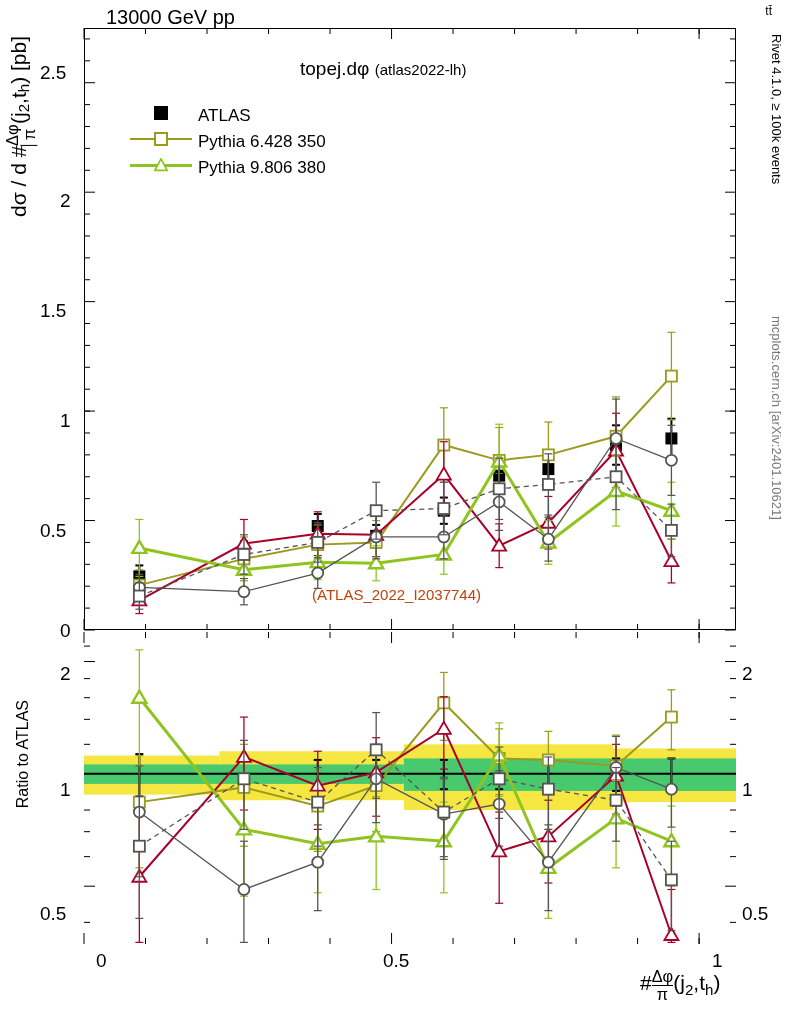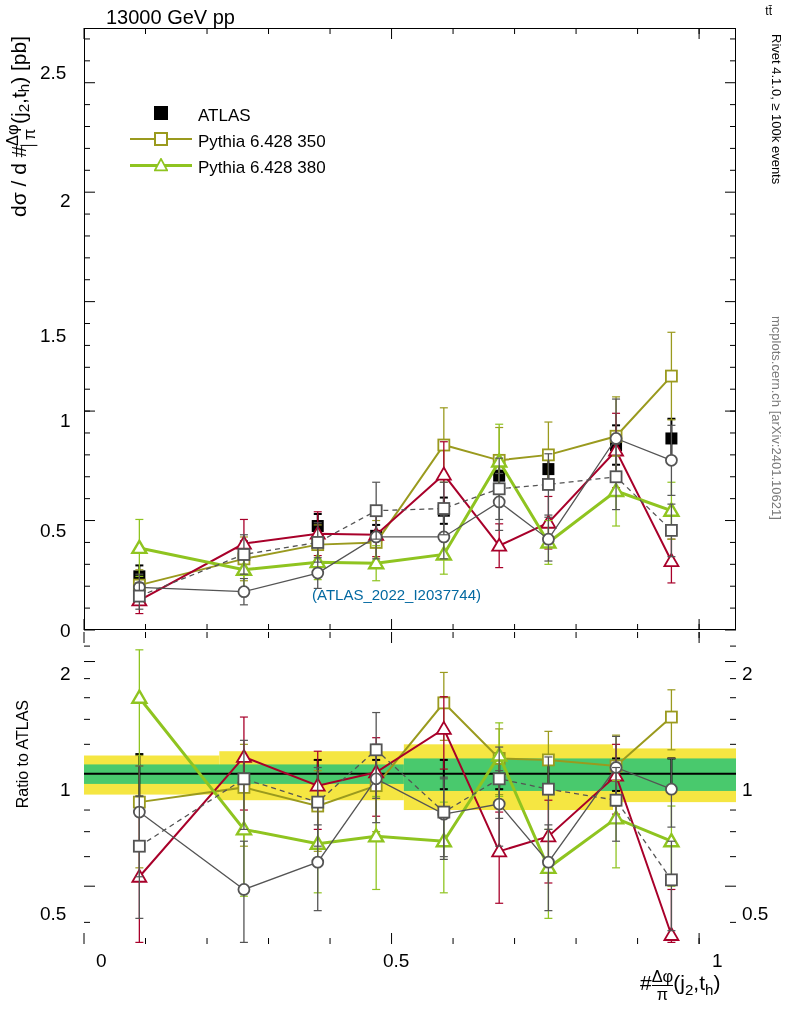--- a/index.html
+++ b/index.html
@@ -30,21 +30,21 @@
   .sub{font-size:0.72em;vertical-align:-0.3em;}
   .frac{display:inline-block;vertical-align:-0.45em;text-align:center;line-height:1.02;}
   .frac .num{display:block;font-size:0.78em;}
   .frac .den{display:block;font-size:0.78em;border-top:1px solid #000;}
 
   
   #plot-title{left:300px;top:58px;font-size:19px;}
   #plot-title .small{font-size:15px;}
 
   
-  #watermark{left:312px;top:586px;font-size:15px;color:#0369a1;}
+  #watermark{left:312px;top:586px;font-size:15px;color:#c2410c;}
 
   
   #legend{left:130px;top:100px;font-size:17px;}
   .legrow{display:flex;align-items:flex-end;height:26px;}
   .legmark{width:62px;height:26px;position:relative;flex:none;}
   .legtext{padding-left:6px;white-space:nowrap;}
   .legline{position:absolute;left:0;top:12px;width:62px;height:2px;}
   .legsym{position:absolute;left:24px;top:6px;width:14px;height:14px;}
 
   svg{display:block;}
@@ -71,36 +71,40 @@
 
   <div class="abs" id="xlabel">
     #<span class="frac"><span class="num">Δφ</span><span class="den">π</span></span>(j<span class="sub">2</span>,t<span class="sub">h</span>)
   </div>
 
   <div class="abs frame" id="main-frame"></div>
 
   <div class="abs tlabel" style="left:60px;top:620px;">0</div>
   <div class="abs tlabel" style="left:40px;top:520px;">0.5</div>
   <div class="abs tlabel" style="left:60px;top:410px;">1</div>
-  <div class="abs tlabel" style="left:40px;top:300px;margin-top:25px;">1.5</div>
+  <div class="abs tlabel" style="left:40px;top:300px;">1.5</div>
   <div class="abs tlabel" style="left:60px;top:190px;">2</div>
   <div class="abs tlabel" style="left:40px;top:62px;text-align:right;">2.5</div>
 
   <div class="abs tlabel" style="left:40px;top:903px;">0.5</div>
   <div class="abs tlabel" style="left:60px;top:779px;">1</div>
   <div class="abs tlabel" style="left:60px;top:663px;">2</div>
 
   <div class="abs tlabel" style="left:742px;top:903px;">0.5</div>
   <div class="abs tlabel" style="left:742px;top:779px;">1</div>
   <div class="abs tlabel" style="left:742px;top:663px;">2</div>
 
   <div class="abs tlabel" style="left:96px;top:950px;">0</div>
   <div class="abs tlabel" style="left:383px;top:950px;">0.5</div>
   <div class="abs tlabel" style="left:712px;top:950px;">1</div>
 
+  <div class="abs" id="plot-title">
+    <span>topej.dφ</span>
+    <span class="small">(atlas2022-lh)</span>
+  </div>
 
   <div class="abs" id="watermark">(ATLAS_2022_I2037744)</div>
 
   <div class="abs" id="legend">
     <div class="legrow">
       <div class="legmark">
         <div style="position:absolute;left:24px;top:6px;width:14px;height:14px;background:#000;"></div>
       </div>
       <div class="legtext">ATLAS</div>
     </div>
@@ -111,21 +115,21 @@
       </div>
       <div class="legtext">Pythia 6.428 350</div>
     </div>
     <div class="legrow">
       <div class="legmark">
         <div class="legline" style="background:#8fc420;height:3px;"></div>
         <svg class="legsym" width="16" height="16" viewBox="0 0 16 16">
             <polygon points="8,1 15,14 1,14" fill="#fff" stroke="#8fc420" stroke-width="2"></polygon>
           </svg>
       </div>
-      <div class="legtext">Pythia 6.428 380</div>
+      <div class="legtext">Pythia 9.806 380</div>
     </div>
   </div>
 
   <svg class="ovl" id="data-svg" width="786" height="1024">
       <line x1="84" y1="630" x2="95" y2="630" stroke="#000" stroke-width="1"></line>
       <line x1="736" y1="630" x2="725" y2="630" stroke="#000" stroke-width="1"></line>
       <line x1="84" y1="520.5454545454545" x2="95" y2="520.5454545454545" stroke="#000" stroke-width="1"></line>
       <line x1="736" y1="520.5454545454545" x2="725" y2="520.5454545454545" stroke="#000" stroke-width="1"></line>
       <line x1="84" y1="411.0909090909091" x2="95" y2="411.0909090909091" stroke="#000" stroke-width="1"></line>
       <line x1="736" y1="411.0909090909091" x2="725" y2="411.0909090909091" stroke="#000" stroke-width="1"></line>

